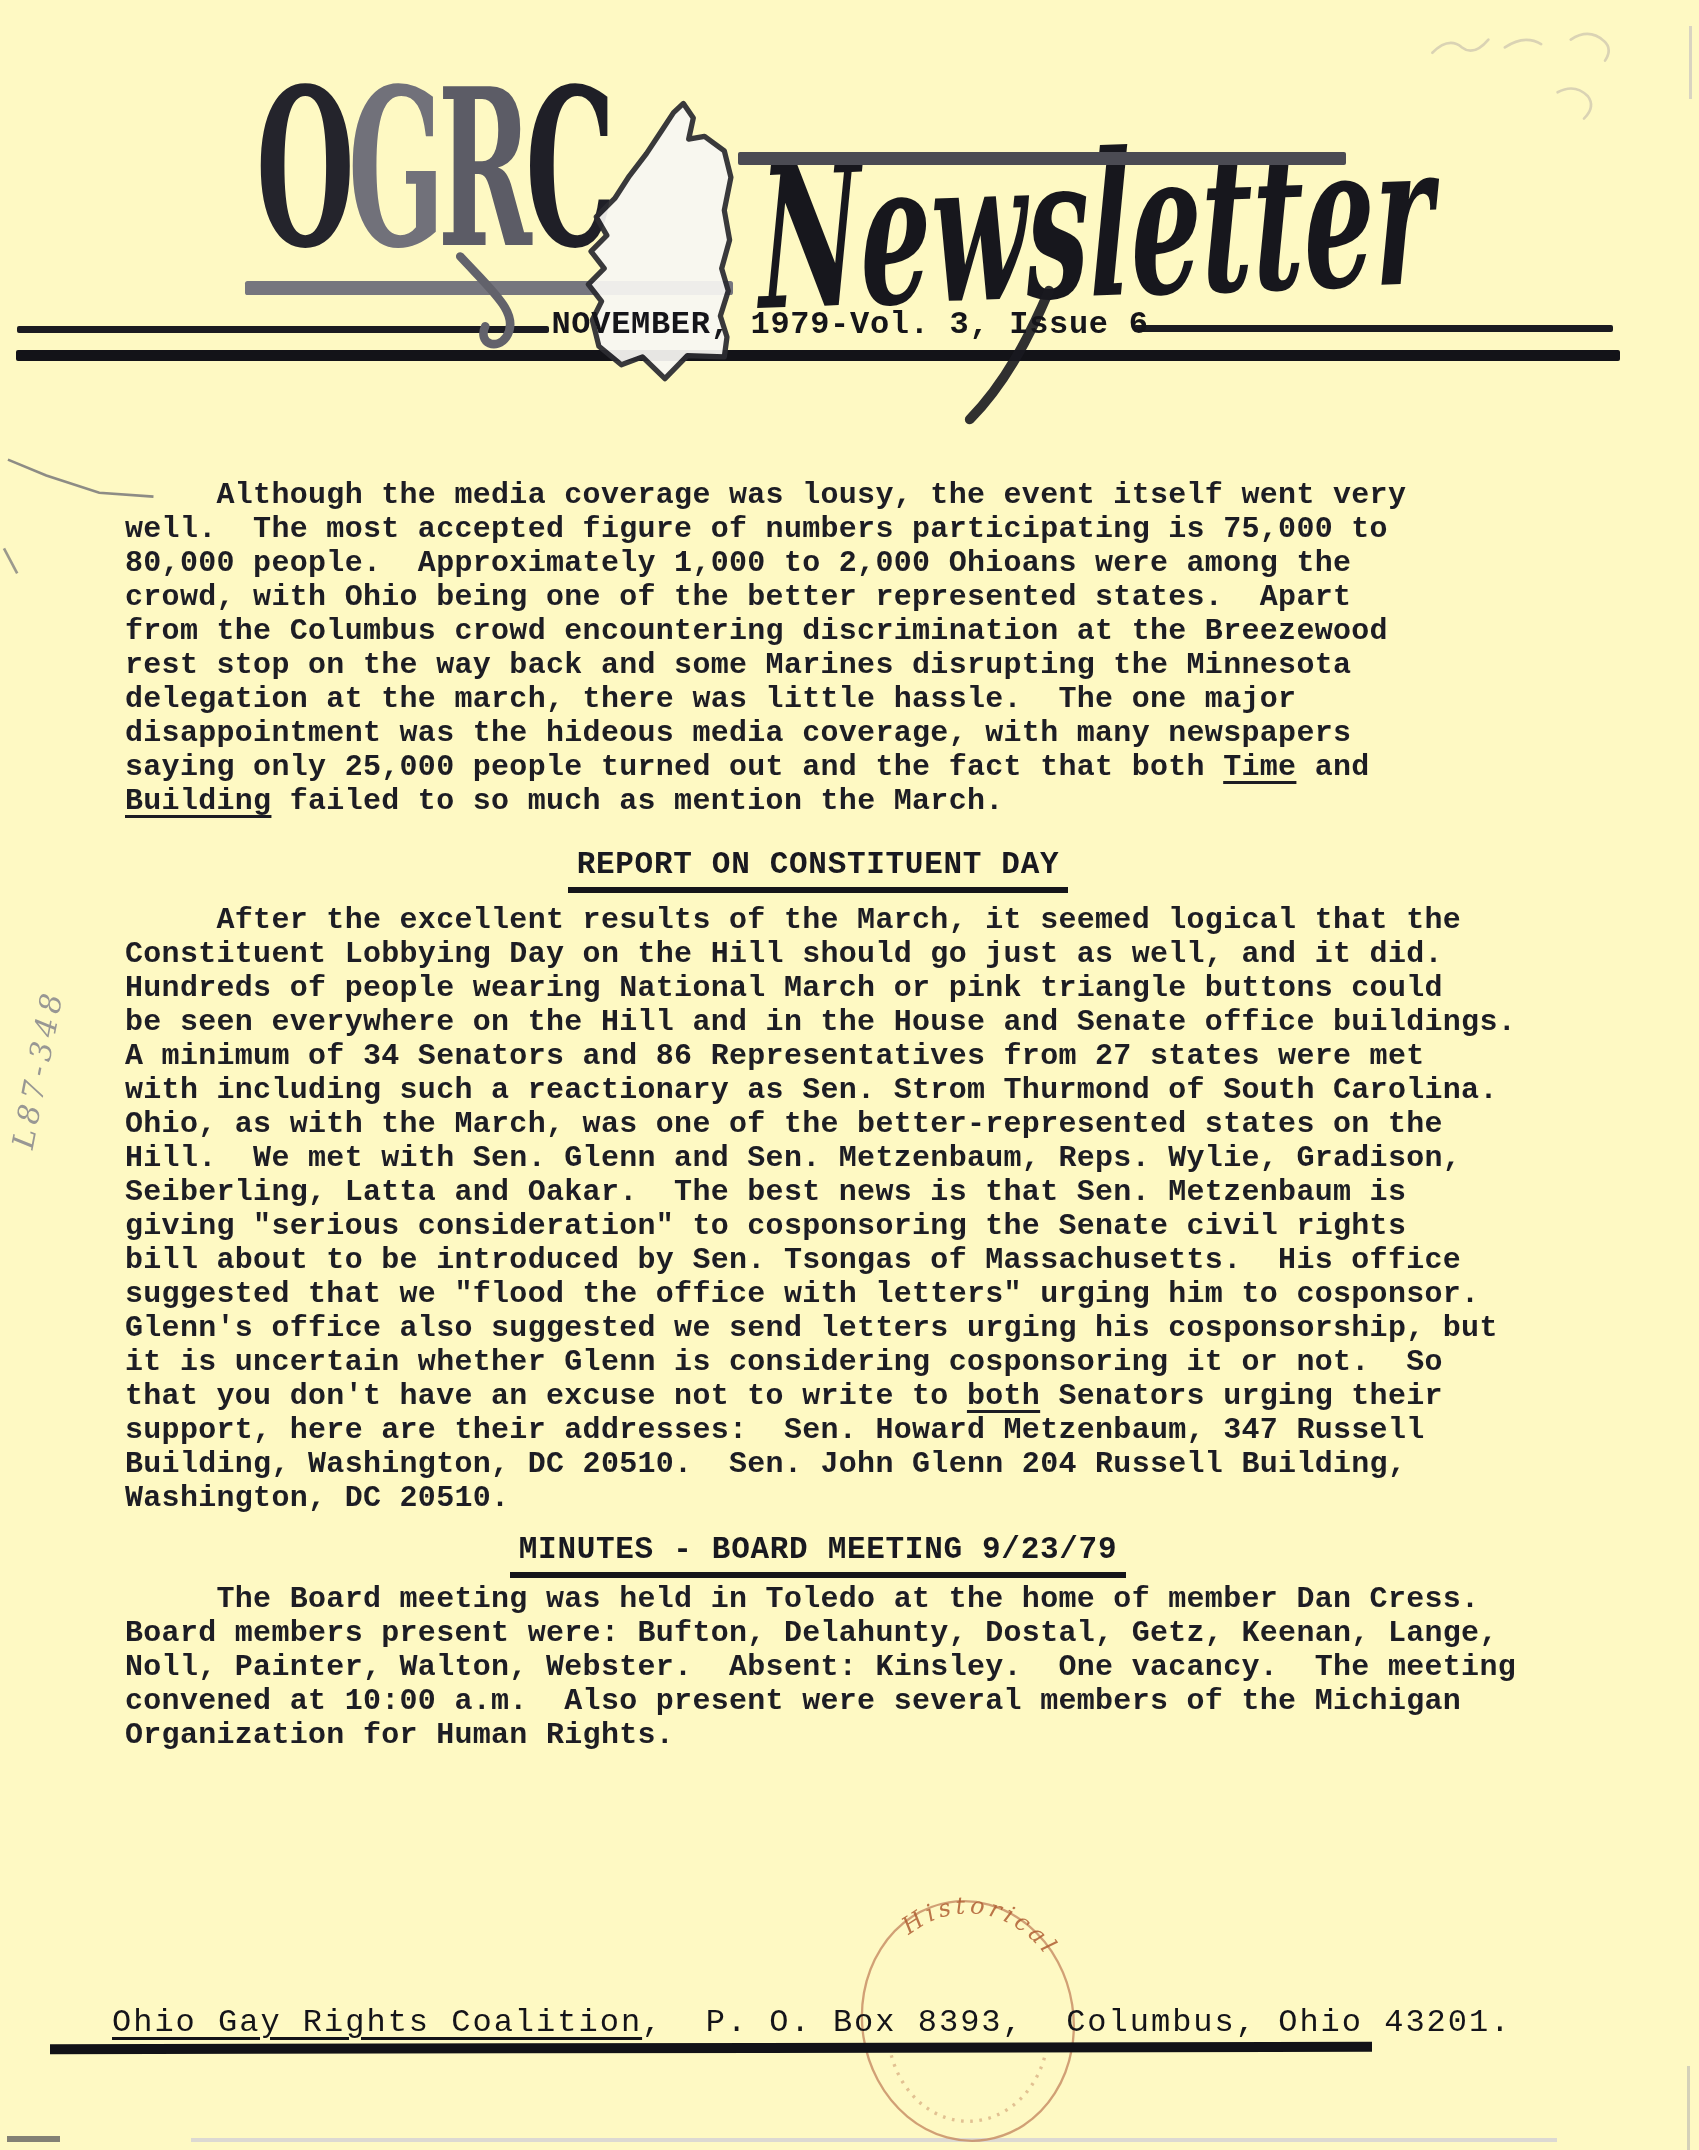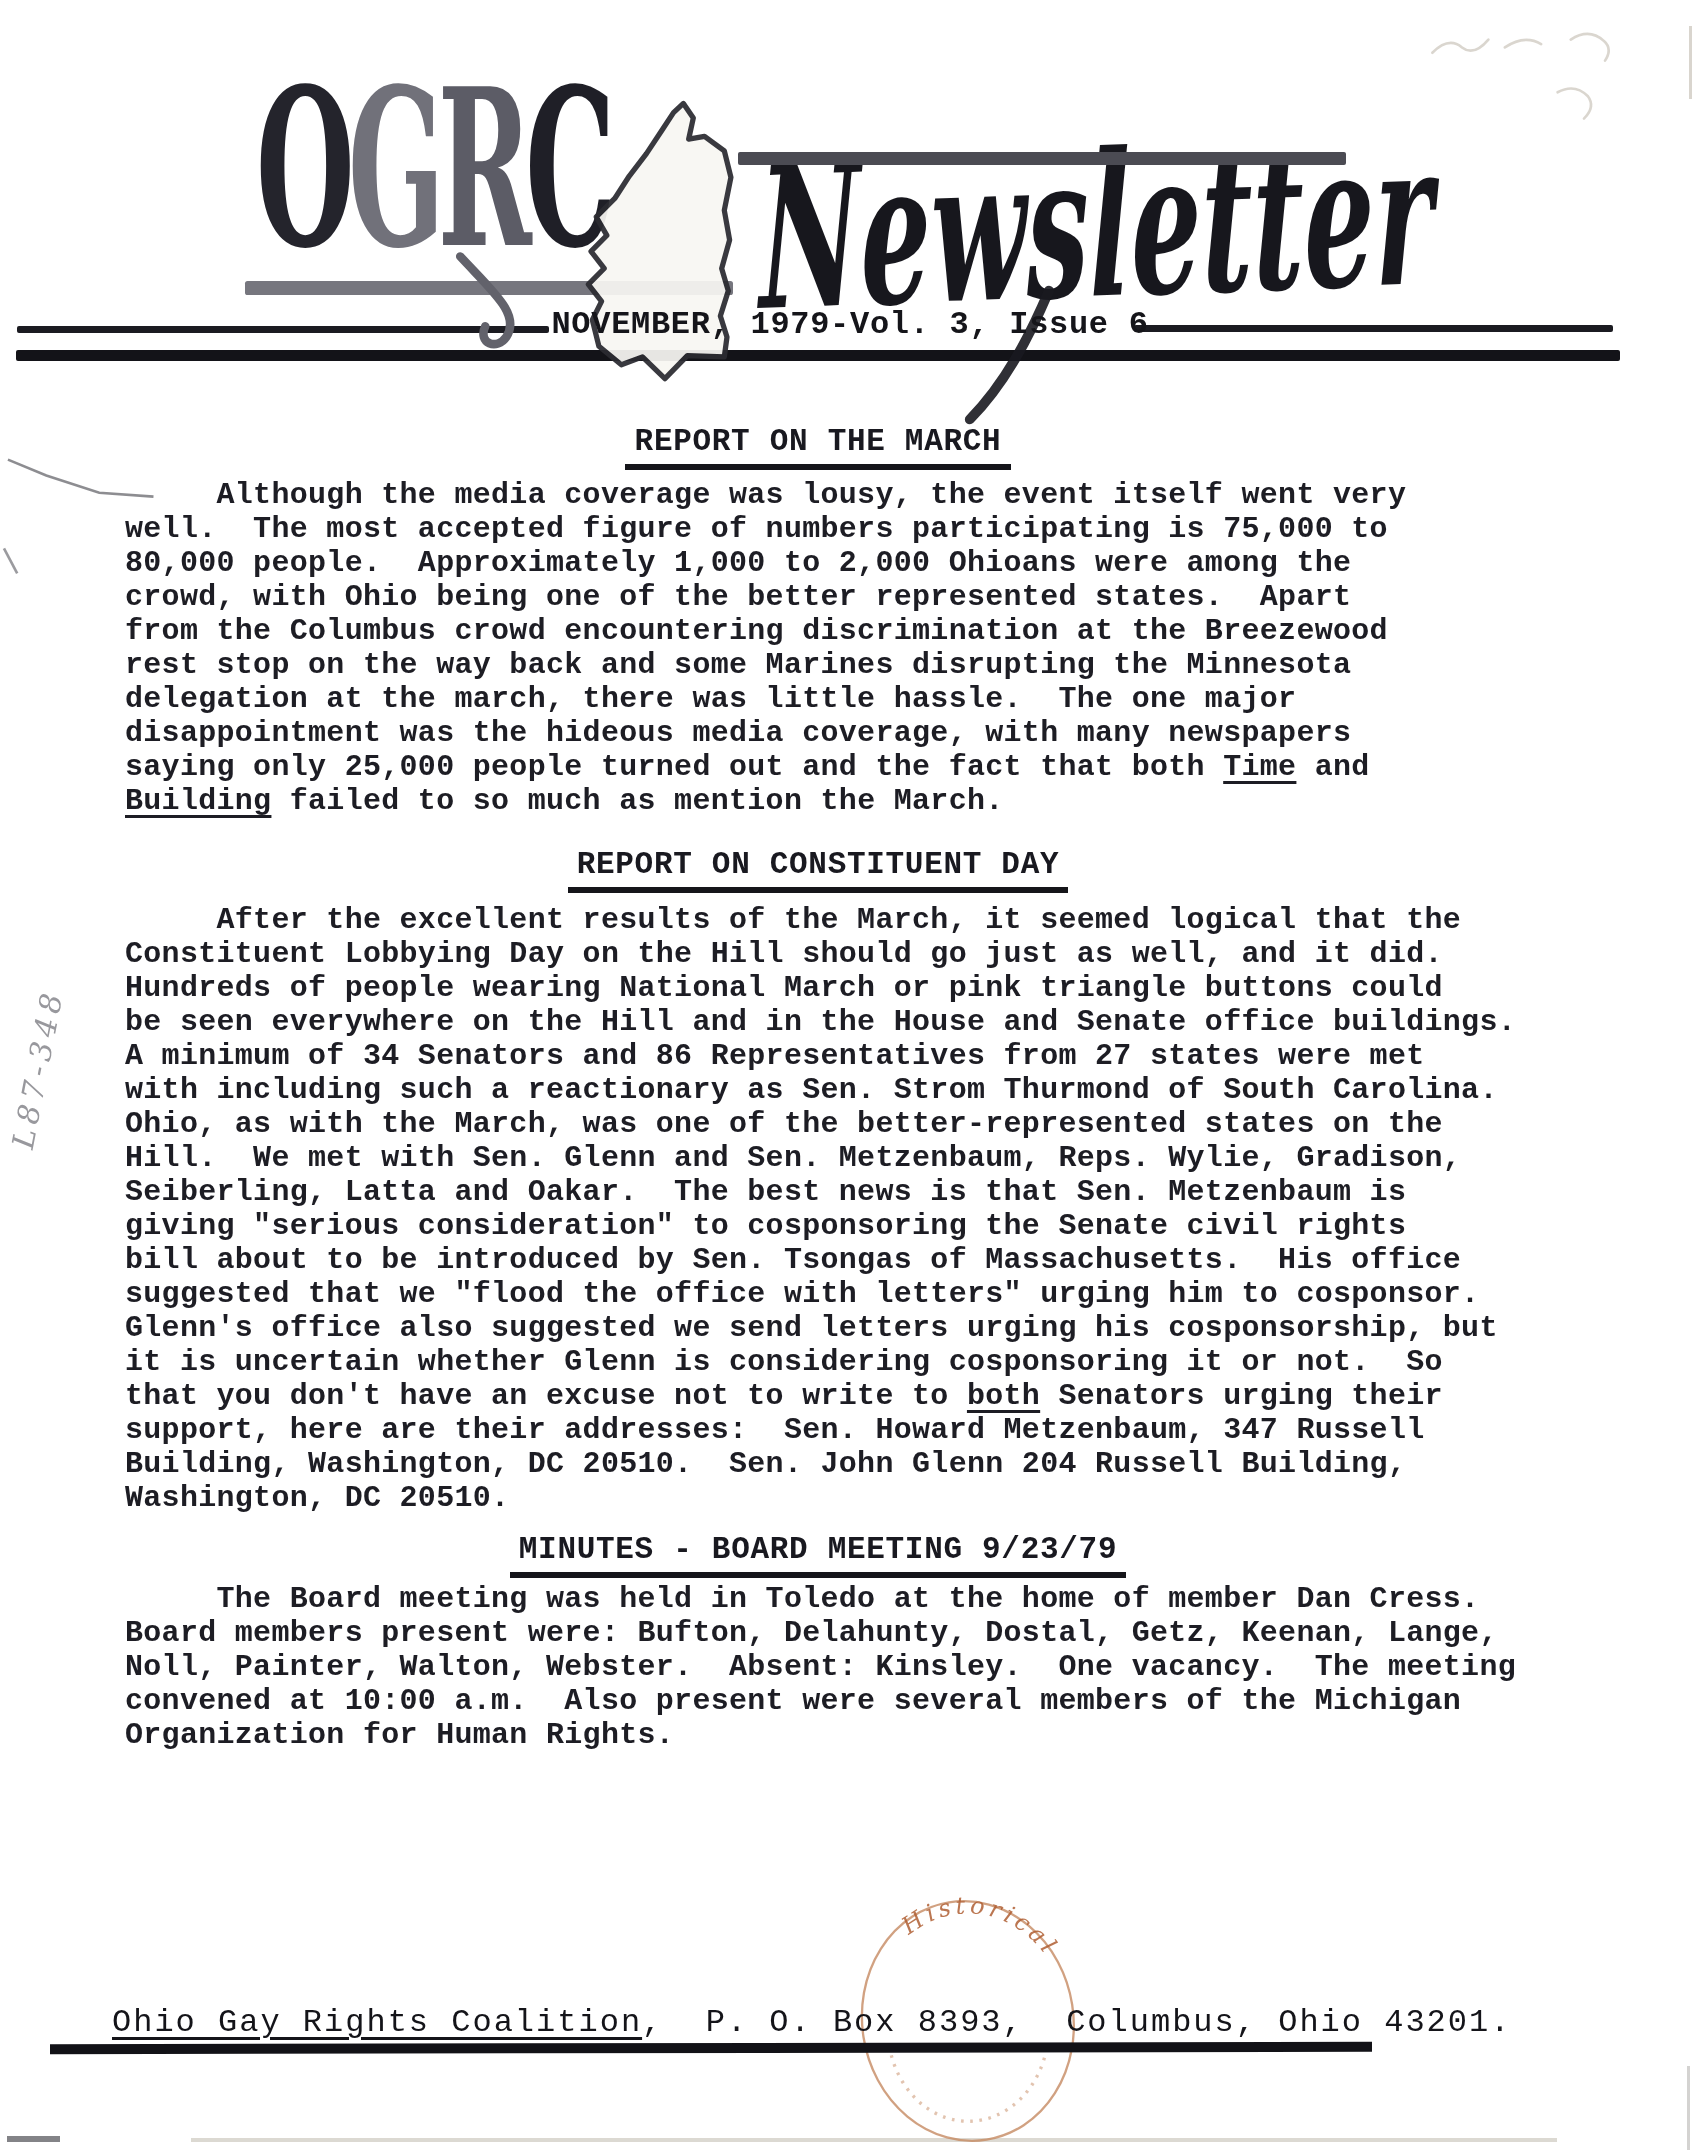--- a/index.html
+++ b/index.html
@@ -1,18 +1,18 @@
 <!DOCTYPE html>
 <html style="font-size:10.6px"><head>
 <meta charset="utf-8">
 <style>
   html,body{margin:0;padding:0;background:#8b8b8b;}
   .page{
     position:relative;width:1700px;height:2151px;margin:0 auto;
-    background:#ffffff;overflow:hidden;
+    background:#fef9c3;overflow:hidden;
     font-family:"Liberation Mono",monospace;color:#1d1d24;
   }
   
   .logo{
     position:absolute;left:256px;top:59px;
     font-family:"DejaVu Serif",serif;font-weight:700;
     font-size:218px;line-height:218px;letter-spacing:-13.2px;
     transform:scaleX(.52);transform-origin:0 0;white-space:nowrap;
   }
   .logo .l-o{color:#24242c;} .logo .l-g{color:#71717a;}
@@ -105,23 +105,20 @@
 
   <svg class="deco-svg" style="left:1406px;top:13.2px" width="290" height="119" viewBox="0 0 440 180">
     <g fill="none" stroke="#bdb5a8" stroke-width="4" opacity=".55" stroke-linecap="round">
       <path d="M 40,60 q 25,-25 45,-8 q 18,14 40,-12"></path>
       <path d="M 150,52 q 30,-20 55,-5"></path>
       <path d="M 250,40 q 28,-18 50,2 q 14,12 2,30"></path>
       <path d="M 230,120 q 26,-14 46,6 q 12,16 -6,34"></path>
     </g>
   </svg>
 
-  <div class="heading" style="top:424px">
-    <span>REPORT ON THE MARCH</span>
-  </div>
   <div class="para" style="top:478px">     Although the media coverage was lousy, the event itself went very
 well.  The most accepted figure of numbers participating is 75,000 to
 80,000 people.  Approximately 1,000 to 2,000 Ohioans were among the
 crowd, with Ohio being one of the better represented states.  Apart
 from the Columbus crowd encountering discrimination at the Breezewood
 rest stop on the way back and some Marines disrupting the Minnesota
 delegation at the march, there was little hassle.  The one major
 disappointment was the hideous media coverage, with many newspapers
 saying only 25,000 people turned out and the fact that both <u>Time</u> and
 <u>Building</u> failed to so much as mention the March.</div>

